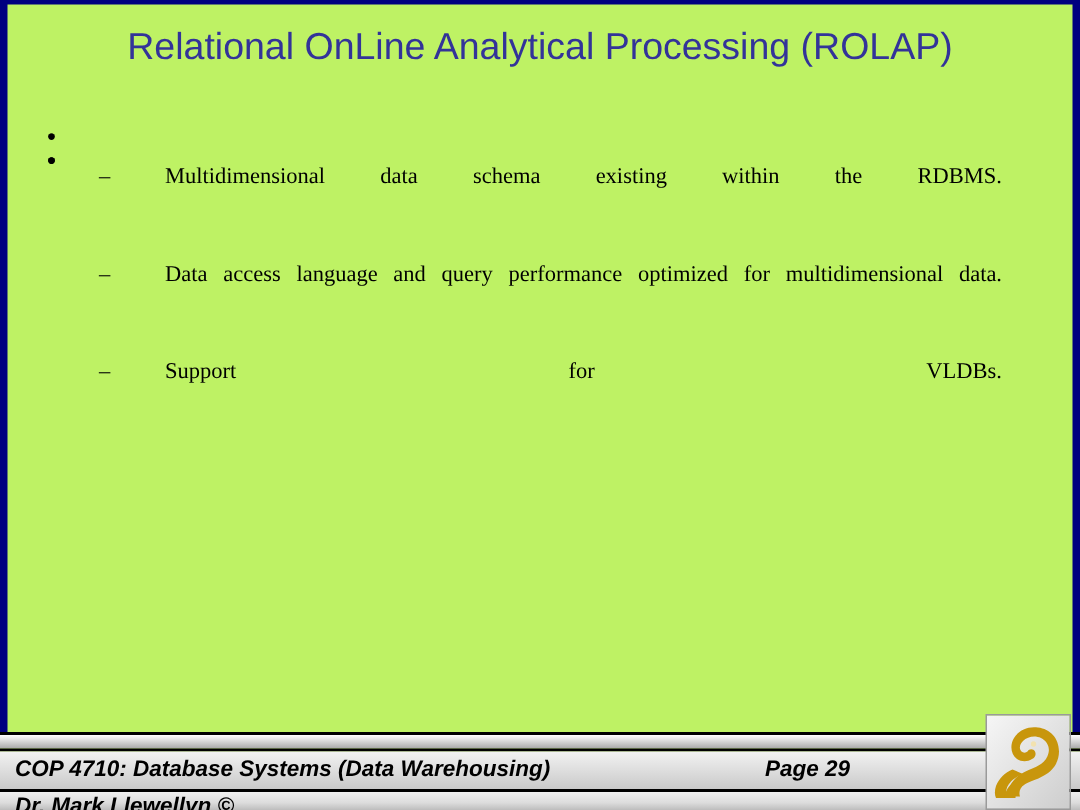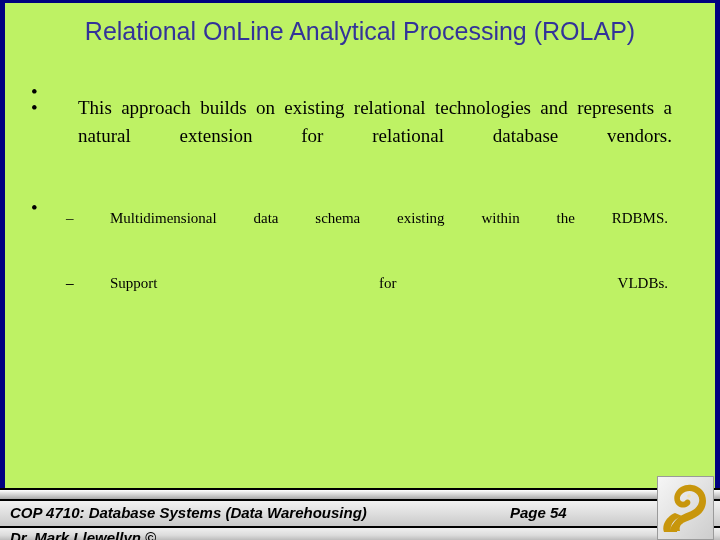--- a/index.html
+++ b/index.html
@@ -204,55 +204,55 @@
   </div>
 
   <div id="body-area">
 
     <div class="bullet-row">
       <span class="marker">•</span>
     </div>
 
     <div class="bullet-row">
       <span class="marker">•</span>
-      <div class="btext">This approach builds on existing relational technologies and represents a natural extension for relational database vendors.</div>
     </div>
 
     <div class="bullet-row">
       <span class="marker">•</span>
     </div>
 
     <div class="spacer-lg"></div>
 
     <div class="sub-row">
       <span class="marker">–</span>
       <div class="btext">Multidimensional data schema existing within the RDBMS.</div>
     </div>
 
     <div class="sub-row">
       <span class="marker">–</span>
+      <div class="btext">Data access language and query performance optimized for multidimensional data.</div>
     </div>
 
     <div class="sub-row">
       <span class="marker">–</span>
       <div class="btext">Support for VLDBs.</div>
     </div>
 
   </div>
 
   <div id="footer">
     <div class="rule-black" id="rule-top"></div>
     <div class="band" id="band-thin"></div>
     <div class="rule-black" id="rule-mid"></div>
     <div class="band" id="band-main"></div>
     <div class="rule-black" id="rule-bottom"></div>
     <div class="band" id="band-lower"></div>
 
     <div class="footer-text" id="footer-course">COP 4710: Database Systems  (Data Warehousing)</div>
-    <div class="footer-text" id="footer-page">Page 54</div>
+    <div class="footer-text" id="footer-page">Page 29</div>
     <div class="footer-text" id="footer-author">Dr. Mark Llewellyn ©</div>
   </div>
 
   <div id="logo-box">
     <svg width="55" height="62" viewBox="0 0 55 62" xmlns="http://www.w3.org/2000/svg">
       <g fill="#c8960c">
 
         <path d="M34 8 C27 7 21 10 18 15 C15 20 16 26 20 29 C23 31 27 31 30 29
                  C32 28 33 26 32 24 C31 22 28 22 27 24 C26 25 24 25 23 24
                  C21 22 22 19 24 17 C27 14 32 13 36 15 C40 17 42 21 41 25

